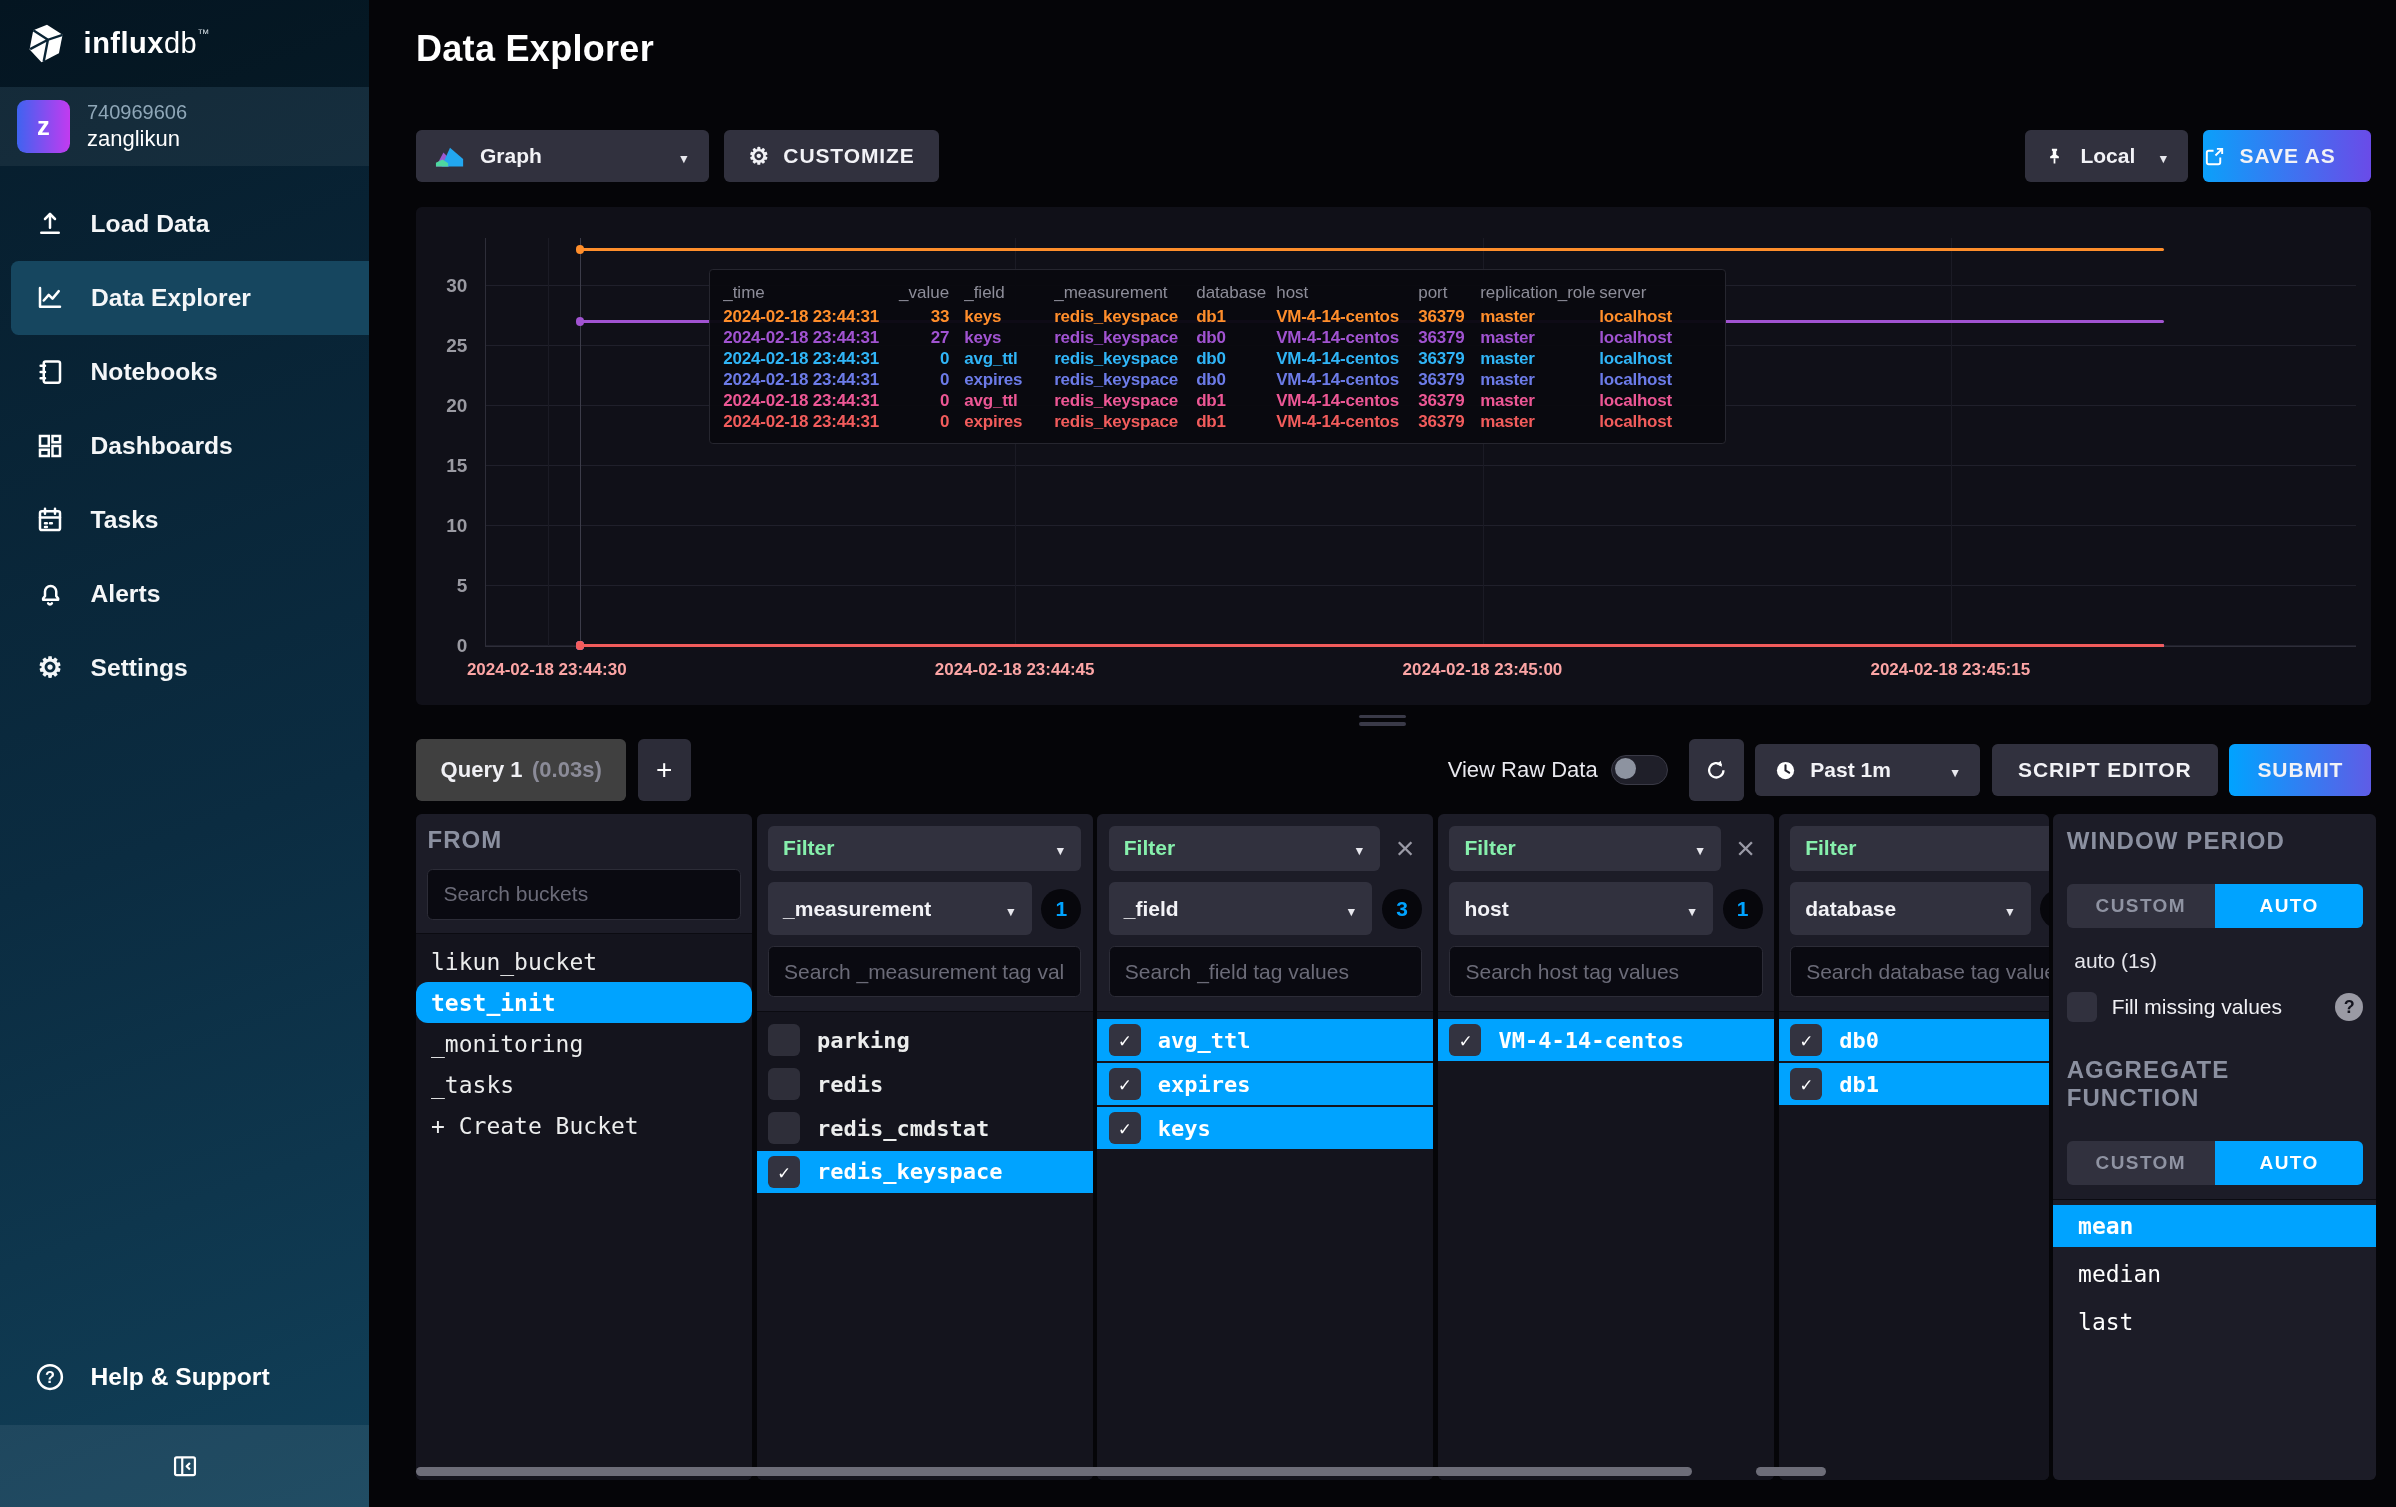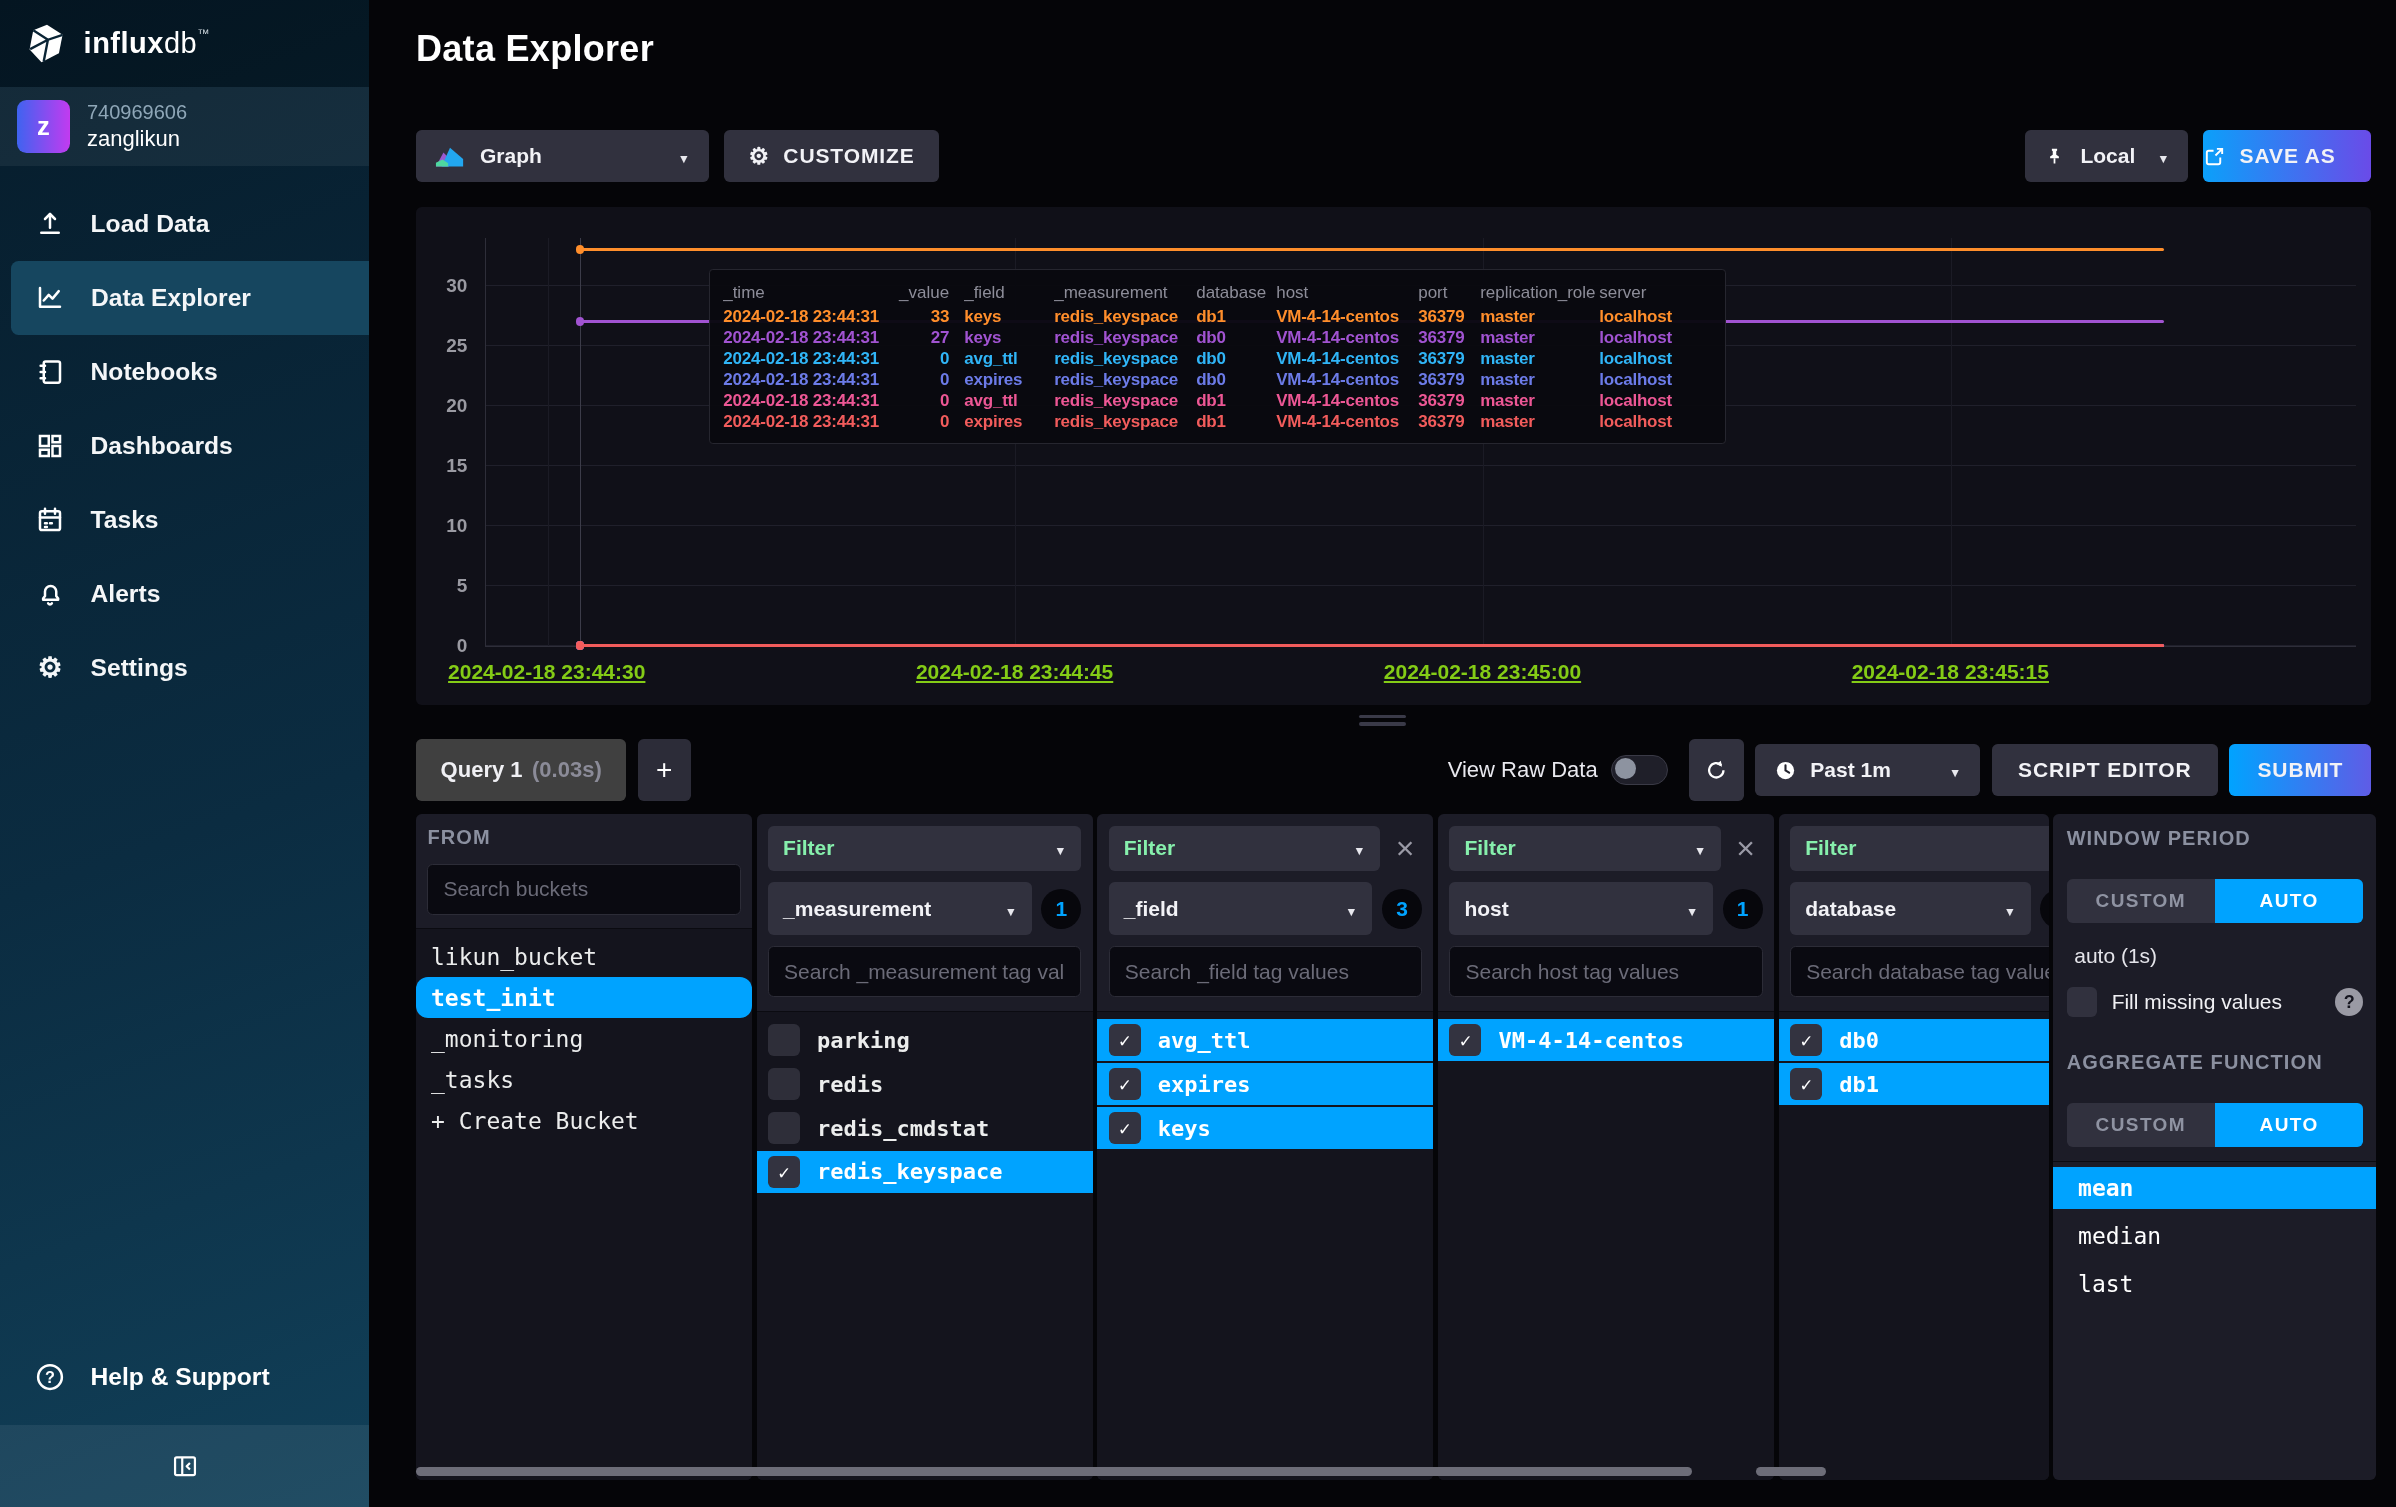--- a/index.html
+++ b/index.html
@@ -49,21 +49,21 @@
   .saveas-btn{width:168px;justify-content:flex-start;gap:13.2px;letter-spacing:0.9px;
     background:linear-gradient(90deg,#0ba0fa,#6a4be8);}
   
   .chart-panel{position:relative;height:498px;margin:20px 24.6px 0 47px;background:#101018;border-radius:5.7px;}
   .y-axis{position:absolute;left:0;width:59px;top:31px;height:408px;}
   .y-tick{position:absolute;right:7.6px;transform:translateY(50%);font-size:19px;font-weight:bold;color:#9a9aa2;}
   .plot-area{position:absolute;left:69px;right:15px;top:31px;height:408px;
     border-left:1.9px solid #2e2e39;border-bottom:1.9px solid #2e2e39;}
   .x-axis{position:absolute;left:69px;right:15px;top:447px;height:30px;}
   .x-tick{position:absolute;top:5.7px;transform:translateX(-50%);white-space:nowrap;
-    font-size:21px;font-weight:bold;color:#84cc16;text-decoration:underline;}
+    font-size:17px;font-weight:bold;color:#fca5a5;}
   .gridline-h{position:absolute;left:0;right:0;height:0.9px;background:#20202b;}
   .gridline-v{position:absolute;top:0;bottom:0;width:0.9px;background:#1b1b25;}
   .hover-line{position:absolute;top:0;bottom:0;width:1.9px;background:#3c3c49;}
   .series-line{position:absolute;height:2.8px;border-radius:1.9px;}
   .series-dot{position:absolute;width:8.5px;height:8.5px;border-radius:50%;}
   .graph-tooltip{position:absolute;left:293px;top:62px;width:989px;z-index:5;
     background:rgba(9,9,16,.97);border:0.9px solid #26262f;border-radius:3.8px;padding:9.5px 13.2px 11.4px;}
   .tt-grid{display:grid;grid-template-columns:175px 66px 90px 142px 80px 142px 62px 119px 85px;align-items:center;}
   .tt-head{height:26.5px;color:#8d8d99;font-size:17px;}
   .tt-row{height:21px;font-size:17px;font-weight:bold;letter-spacing:-0.2px;}
@@ -87,21 +87,21 @@
   .script-btn{padding:0 26.5px;letter-spacing:0.9px;}
   .submit-btn{width:142px;justify-content:center;letter-spacing:0.9px;
     background:linear-gradient(90deg,#00a3ff,#5f5ce6);}
   
   .builder{display:flex;gap:4.7px;margin:13.2px 24.6px 0 47px;height:666px;position:relative;}
   .card{background:#1c1c27;border-radius:5.7px;overflow:hidden;display:flex;flex-direction:column;flex:0 0 336px;box-sizing:border-box;}
   .card.clipped{flex:0 0 270px;}
   .card.window{flex:0 0 323px;background:#1c1c27;}
   .card-top{padding:11.4px 11.4px 13.2px;}
   .clipped .card-top{width:313px;box-sizing:border-box;}
-  .panel-label{font-size:20px;font-weight:bold;color:#8b90a0;letter-spacing:1.1px;}
+  .panel-label{font-size:24px;font-weight:bold;color:#8b90a0;letter-spacing:1.1px;}
   .search-input{display:block;width:100%;height:51px;background:#0a0a11;border:1.9px solid #2c2c37;border-radius:5.7px;
     color:#e8e8ee;font-size:21px;padding:0 15px;box-sizing:border-box;outline:none;font-family:"Liberation Sans",sans-serif;}
   .search-input::placeholder{color:#6b6b78;}
   .from-search{margin-top:15px;}
   .card-list{flex:1;background:#14141d;border-top:1.9px solid #0b0b11;padding-top:7.6px;}
   .bucket{height:41px;display:flex;align-items:center;padding:0 15px;
     font-family:"DejaVu Sans Mono",monospace;font-size:23px;color:#eceded;}
   .bucket.selected{background:#00a3ff;font-weight:bold;color:#fff;border-radius:12px;}
   .filter-head-row{display:flex;align-items:center;gap:7.6px;}
   .filter-head{flex:1;height:45px;background:#31313e;border-radius:5.7px;display:flex;align-items:center;

